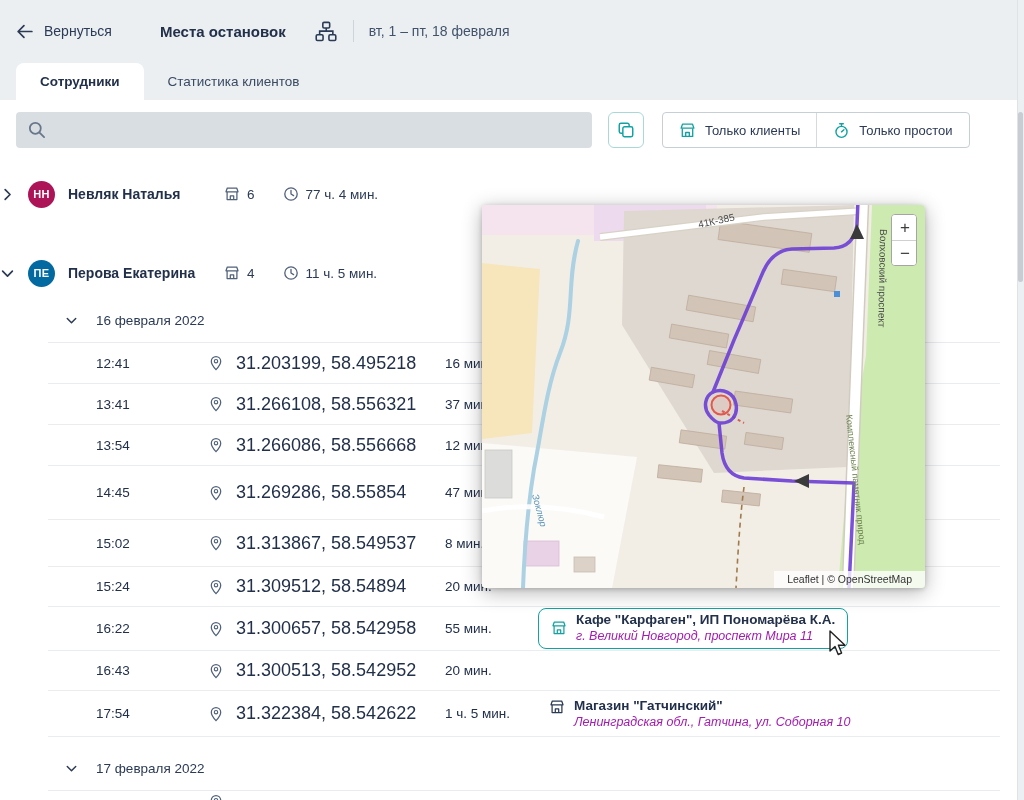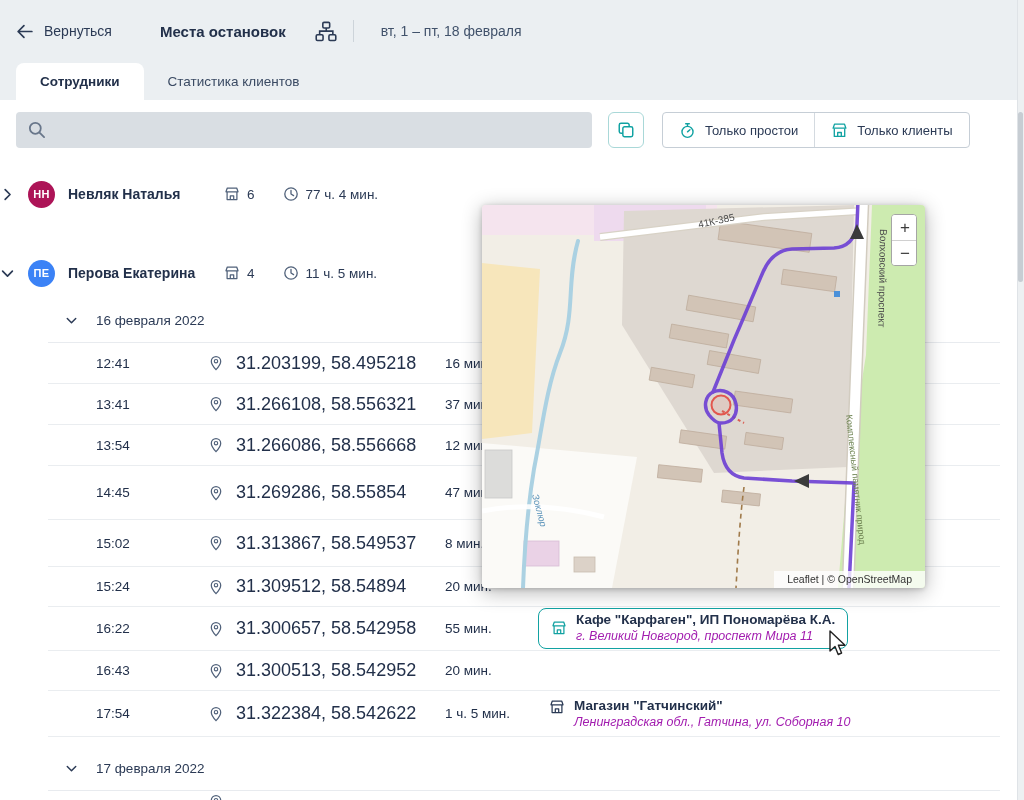--- a/index.html
+++ b/index.html
@@ -14,21 +14,21 @@
   
   .topbg { position:absolute; top:0; left:0; width:1024px; height:100px; background:#ebeff2; }
   .header { position:absolute; top:0; left:0; width:1024px; height:62px; display:flex; align-items:center; padding:0 16px; }
   .back-btn { display:flex; align-items:center; gap:10px; color:#2b3a55; cursor:pointer; }
   .back-btn .ic { width:18px; height:17px; }
   .back-label { font-size:14px; }
   .page-title { font-size:15px; font-weight:700; margin-left:48px; color:#22304a; }
   .sitemap-btn { margin-left:28px; width:24px; height:22px; color:#2b3a55; cursor:pointer; background:none; border:none; padding:0; }
   .sitemap-btn .ic { width:22px; height:21px; }
   .header-divider { width:1px; height:22px; background:#cdd4da; margin:0 15px; }
-  .date-range { font-size:14px; color:#41526b; cursor:pointer;margin-left:12px; }
+  .date-range { font-size:14px; color:#41526b; cursor:pointer; }
 
   .tabbar { position:absolute; top:63px; left:16px; height:37px; display:flex; align-items:flex-end; }
   .tab { height:37px; display:flex; align-items:center; padding:4px 24px; font-size:13.5px; color:#3a4a63; cursor:pointer; border-radius:8px 8px 0 0; }
   .tab.active { background:#ffffff; font-weight:700; color:#22304a; }
 
   
   .content { position:absolute; top:100px; left:0; width:1024px; height:700px; background:#ffffff; overflow:hidden; }
 
   .toolbar { position:absolute; top:12px; left:16px; display:flex; align-items:center; }
   .search-box { position:relative; width:576px; height:36px; }
@@ -184,29 +184,29 @@
       <input class="search-input" type="text" placeholder="" style="">
     </div>
     <button class="copy-btn">
       <svg class="ic">
           <use href="#i-copy"></use>
         </svg>
     </button>
     <div class="filter-group">
       <button class="filter-btn">
         <svg class="ic">
-            <use href="#i-timer"></use>
-          </svg>
-        <span>Только простои</span>
+            <use href="#i-store"></use>
+          </svg>
+        <span>Только клиенты</span>
       </button>
       <button class="filter-btn">
         <svg class="ic">
-            <use href="#i-store"></use>
-          </svg>
-        <span>Только клиенты</span>
+            <use href="#i-timer"></use>
+          </svg>
+        <span>Только простои</span>
       </button>
     </div>
   </div>
 
   <div class="list">
 
     <div class="emp-row">
       <svg class="chev">
           <use href="#i-chev-right"></use>
         </svg>
@@ -223,21 +223,21 @@
             <use href="#i-clock"></use>
           </svg>
         <span>77 ч. 4 мин.</span>
       </span>
     </div>
 
     <div class="emp-row second">
       <svg class="chev">
           <use href="#i-chev-down"></use>
         </svg>
-      <span class="avatar" style="background-color: #3b82f6;">ПЕ</span>
+      <span class="avatar" style="background-color: #0369a1;">ПЕ</span>
       <span class="emp-name">Перова Екатерина</span>
       <span class="emp-stat">
         <svg class="ic">
             <use href="#i-store"></use>
           </svg>
         <span>4</span>
       </span>
       <span class="emp-stat">
         <svg class="ic">
             <use href="#i-clock"></use>

